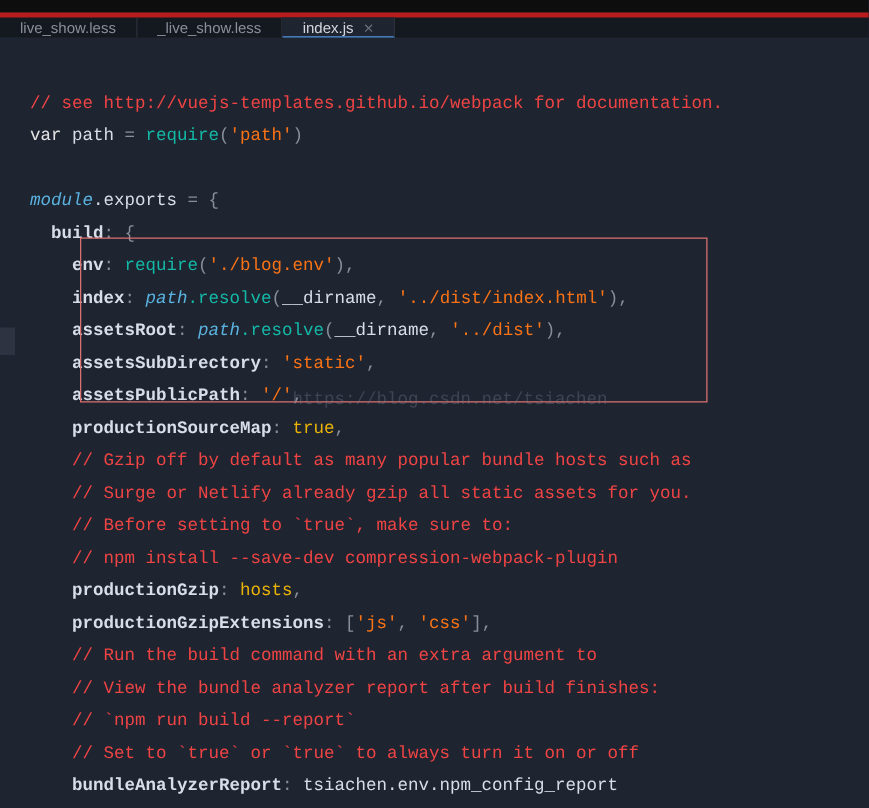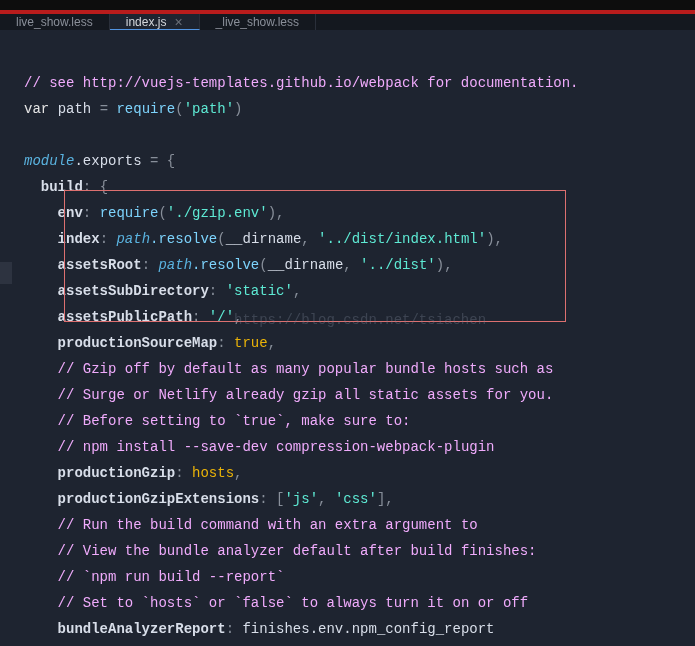--- a/index.html
+++ b/index.html
@@ -73,27 +73,27 @@
   }
   .highlight-box {
     position: absolute;
     left: 44px;
     top: 160px;
     width: 502px;
     height: 132px;
     border: 1px solid #dd7070;
     pointer-events: none;
   }
-  .c-comment { color: #f0abfc; }
+  .c-comment { color: #ef4444; }
   .c-keyword { color: #e5e5e5; }
   .c-varname { color: #d8dee9; }
-  .c-func { color: #7dd3fc; margin-top: 11px; }
+  .c-func { color: #14b8a6; margin-top: 11px; }
   .c-obj { color: #5ab3e0; font-style: italic; }
   .c-prop { color: #d8dee9; font-weight: bold; }
-  .c-string { color: #5eead4; }
+  .c-string { color: #f97316; }
   .c-bool { color: #eab308; }
   .c-punct { color: #888f9a; }
   .c-paren { color: #888f9a; }
   .watermark {
     position: absolute;
     left: 214px;
     top: 277px;
     color: rgba(120,130,145,0.35);
     font-size: 14px;
     pointer-events: none;
@@ -101,53 +101,53 @@
 </style>
 </head>
 <body>
 
 <div class="menubar"></div>
 
 <div class="tabs">
   <div class="tab">
     <span>live_show.less</span>
   </div>
+  <div class="tab">
+    <span>_live_show.less</span>
+  </div>
   <div class="tab active">
     <span>index.js</span>
     <span class="close">×</span>
-  </div>
-  <div class="tab">
-    <span>_live_show.less</span>
   </div>
 </div>
 
 <div class="editor">
   <div class="gutter"></div>
   <div class="active-line-gutter"></div>
   <div class="code">
 <span class="c-comment">// see http://vuejs-templates.github.io/webpack for documentation.</span>
 <span class="c-keyword">var</span> <span class="c-varname">path</span><span class="c-punct"> = </span><span class="c-func">require</span><span class="c-paren">(</span><span class="c-string">'path'</span><span class="c-paren">)</span>
 
 <span class="c-obj">module</span><span class="c-varname">.exports</span><span class="c-punct"> = {</span>
   <span class="c-prop">build</span><span class="c-punct">: {</span>
-    <span class="c-prop">env</span><span class="c-punct">: </span><span class="c-func">require</span><span class="c-paren">(</span><span class="c-string">'./gzip.env'</span><span class="c-paren">)</span><span class="c-punct">,</span>
+    <span class="c-prop">env</span><span class="c-punct">: </span><span class="c-func">require</span><span class="c-paren">(</span><span class="c-string">'./blog.env'</span><span class="c-paren">)</span><span class="c-punct">,</span>
     <span class="c-prop">index</span><span class="c-punct">: </span><span class="c-obj">path</span><span class="c-func">.resolve</span><span class="c-paren">(</span><span class="c-varname">__dirname</span><span class="c-punct">, </span><span class="c-string">'../dist/index.html'</span><span class="c-paren">)</span><span class="c-punct">,</span>
     <span class="c-prop">assetsRoot</span><span class="c-punct">: </span><span class="c-obj">path</span><span class="c-func">.resolve</span><span class="c-paren">(</span><span class="c-varname">__dirname</span><span class="c-punct">, </span><span class="c-string">'../dist'</span><span class="c-paren">)</span><span class="c-punct">,</span>
     <span class="c-prop">assetsSubDirectory</span><span class="c-punct">: </span><span class="c-string">'static'</span><span class="c-punct">,</span>
     <span class="c-prop">assetsPublicPath</span><span class="c-punct">: </span><span class="c-string">'/'</span><span class="c-punct">,</span>
     <span class="c-prop">productionSourceMap</span><span class="c-punct">: </span><span class="c-bool">true</span><span class="c-punct">,</span>
     <span class="c-comment">// Gzip off by default as many popular bundle hosts such as</span>
     <span class="c-comment">// Surge or Netlify already gzip all static assets for you.</span>
     <span class="c-comment">// Before setting to `true`, make sure to:</span>
     <span class="c-comment">// npm install --save-dev compression-webpack-plugin</span>
     <span class="c-prop">productionGzip</span><span class="c-punct">: </span><span class="c-bool">hosts</span><span class="c-punct">,</span>
     <span class="c-prop">productionGzipExtensions</span><span class="c-punct">: [</span><span class="c-string">'js'</span><span class="c-punct">, </span><span class="c-string">'css'</span><span class="c-punct">],</span>
     <span class="c-comment">// Run the build command with an extra argument to</span>
-    <span class="c-comment">// View the bundle analyzer default after build finishes:</span>
+    <span class="c-comment">// View the bundle analyzer report after build finishes:</span>
     <span class="c-comment">// `npm run build --report`</span>
-    <span class="c-comment">// Set to `hosts` or `false` to always turn it on or off</span>
-    <span class="c-prop">bundleAnalyzerReport</span><span class="c-punct">: </span><span class="c-varname">finishes.env.npm_config_report</span>
+    <span class="c-comment">// Set to `true` or `true` to always turn it on or off</span>
+    <span class="c-prop">bundleAnalyzerReport</span><span class="c-punct">: </span><span class="c-varname">tsiachen.env.npm_config_report</span>
   
   
     <div class="highlight-box"></div>
     <div class="watermark">https://blog.csdn.net/tsiachen</div>
   </div>
 </div>
 
 </body></html>

